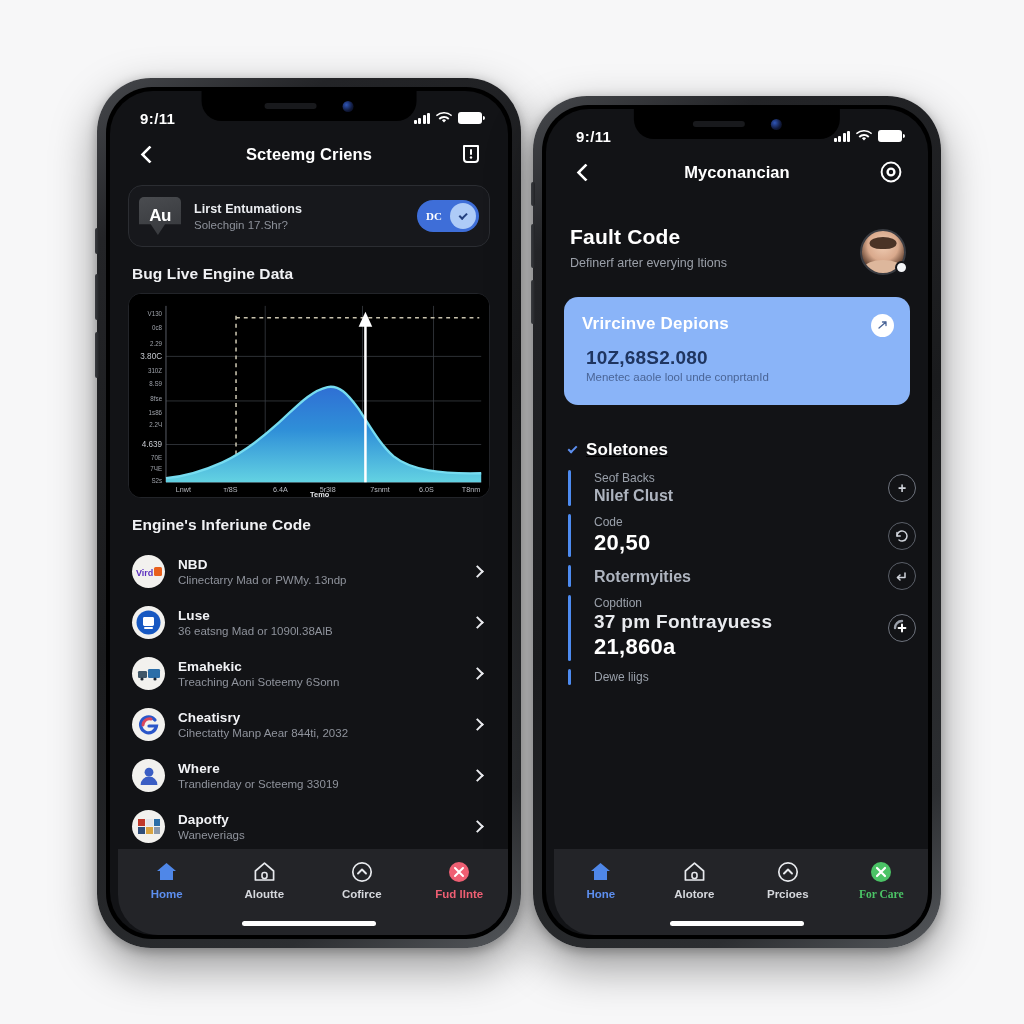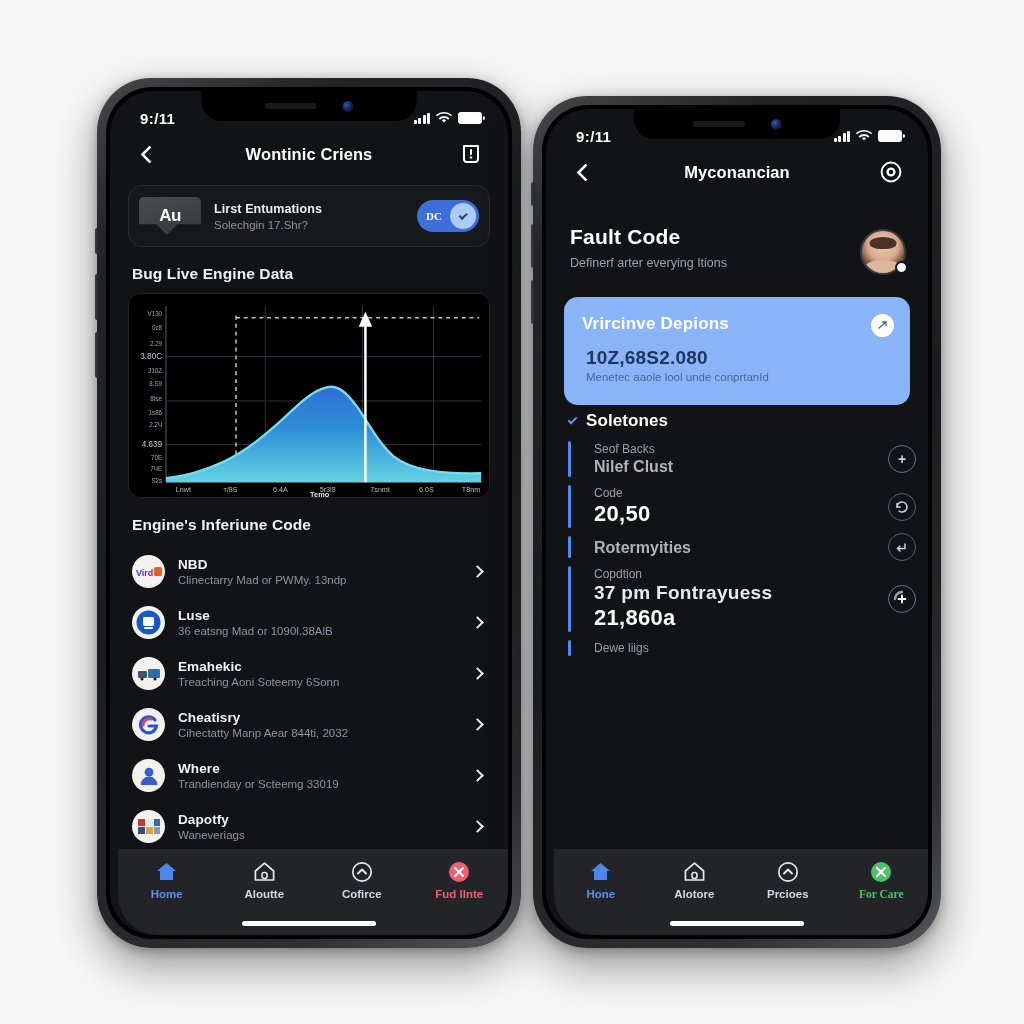--- a/index.html
+++ b/index.html
@@ -91,21 +91,21 @@
   .banner {
     margin: 2px 18px 0 18px;
     height: 62px;
     border: 1px solid #2b2d32;
     border-radius: 14px;
     background: #17181c;
     display: flex; align-items: center; gap: 13px;
     padding: 0 10px 0 10px;
   }
   .banner-logo {
-    width: 62px; height: 38px; border-radius: 5px;
+    width: 42px; height: 38px; border-radius: 5px;
     background: linear-gradient(160deg,#4a4c50,#35373b);
     position: relative;
     display: flex; align-items: center; justify-content: center;
     color: #fff; font-size: 17px; font-weight: 700; letter-spacing: -.5px;
     clip-path: polygon(0 0,100% 0,100% 72%,62% 72%,45% 100%,28% 72%,0 72%);
   }
   .banner-txt { flex: 1; min-width: 0; }
   .banner-t1 { color: #eceef2; font-size: 12.5px; font-weight: 700; letter-spacing: .1px; }
   .banner-t2 { color: #8d919a; font-size: 11.5px; margin-top: 3px; }
   .toggle {
@@ -205,21 +205,22 @@
   .bc-badge {
     position: absolute; right: 16px; top: 17px;
     width: 23px; height: 23px; border-radius: 50%;
     background: #fff;
     display: flex; align-items: center; justify-content: center;
     color: #4a6597; font-size: 10px; font-weight: 700;
   }
 
   .group-head {
     display: flex; align-items: center; gap: 9px;
-    padding: 6px 18px 6px 22px;
+    padding: 35px 18px 6px 22px;
+    text-decoration: underline;
   }
   .group-chev { width: 9px; height: 5px; border-left: 2.6px solid #5d8ff0; border-bottom: 2.6px solid #5d8ff0; transform: rotate(-45deg); margin-top:-4px;}
   .group-title { color: #fff; font-size: 17px; font-weight: 700; letter-spacing: .1px; }
 
   .metric {
     position: relative;
     padding: 5px 56px 5px 26px;
     margin-left: 22px;
   }
   .metric:before {
@@ -271,21 +272,21 @@
               <path d="M8 1.6c2.7 0 5.2 1 7.1 2.7l1-1.2A12 12 0 0 0 8 0 12 12 0 0 0-.1 3.1l1 1.2A10.4 10.4 0 0 1 8 1.6Z" fill="#fff"></path>
             </svg>
             <div class="batt"></div>
           </div>
         </div>
 
         <div class="navbar">
           <div class="icon-btn">
             <span class="chev-back"></span>
           </div>
-          <div class="nav-title">Wontinic Criens</div>
+          <div class="nav-title">Scteemg Criens</div>
           <div class="icon-btn">
             <svg width="20" height="22" viewBox="0 0 20 22">
               <path d="M3 3h14v13a3 3 0 0 1-3 3H6a3 3 0 0 1-3-3Z" fill="none" stroke="#fff" stroke-width="2" stroke-linejoin="round"></path>
               <path d="M10 7v4" stroke="#fff" stroke-width="2" stroke-linecap="round"></path>
               <circle cx="10" cy="14.5" r="1.2" fill="#fff"></circle>
             </svg>
           </div>
         </div>
 
         <div class="banner">

